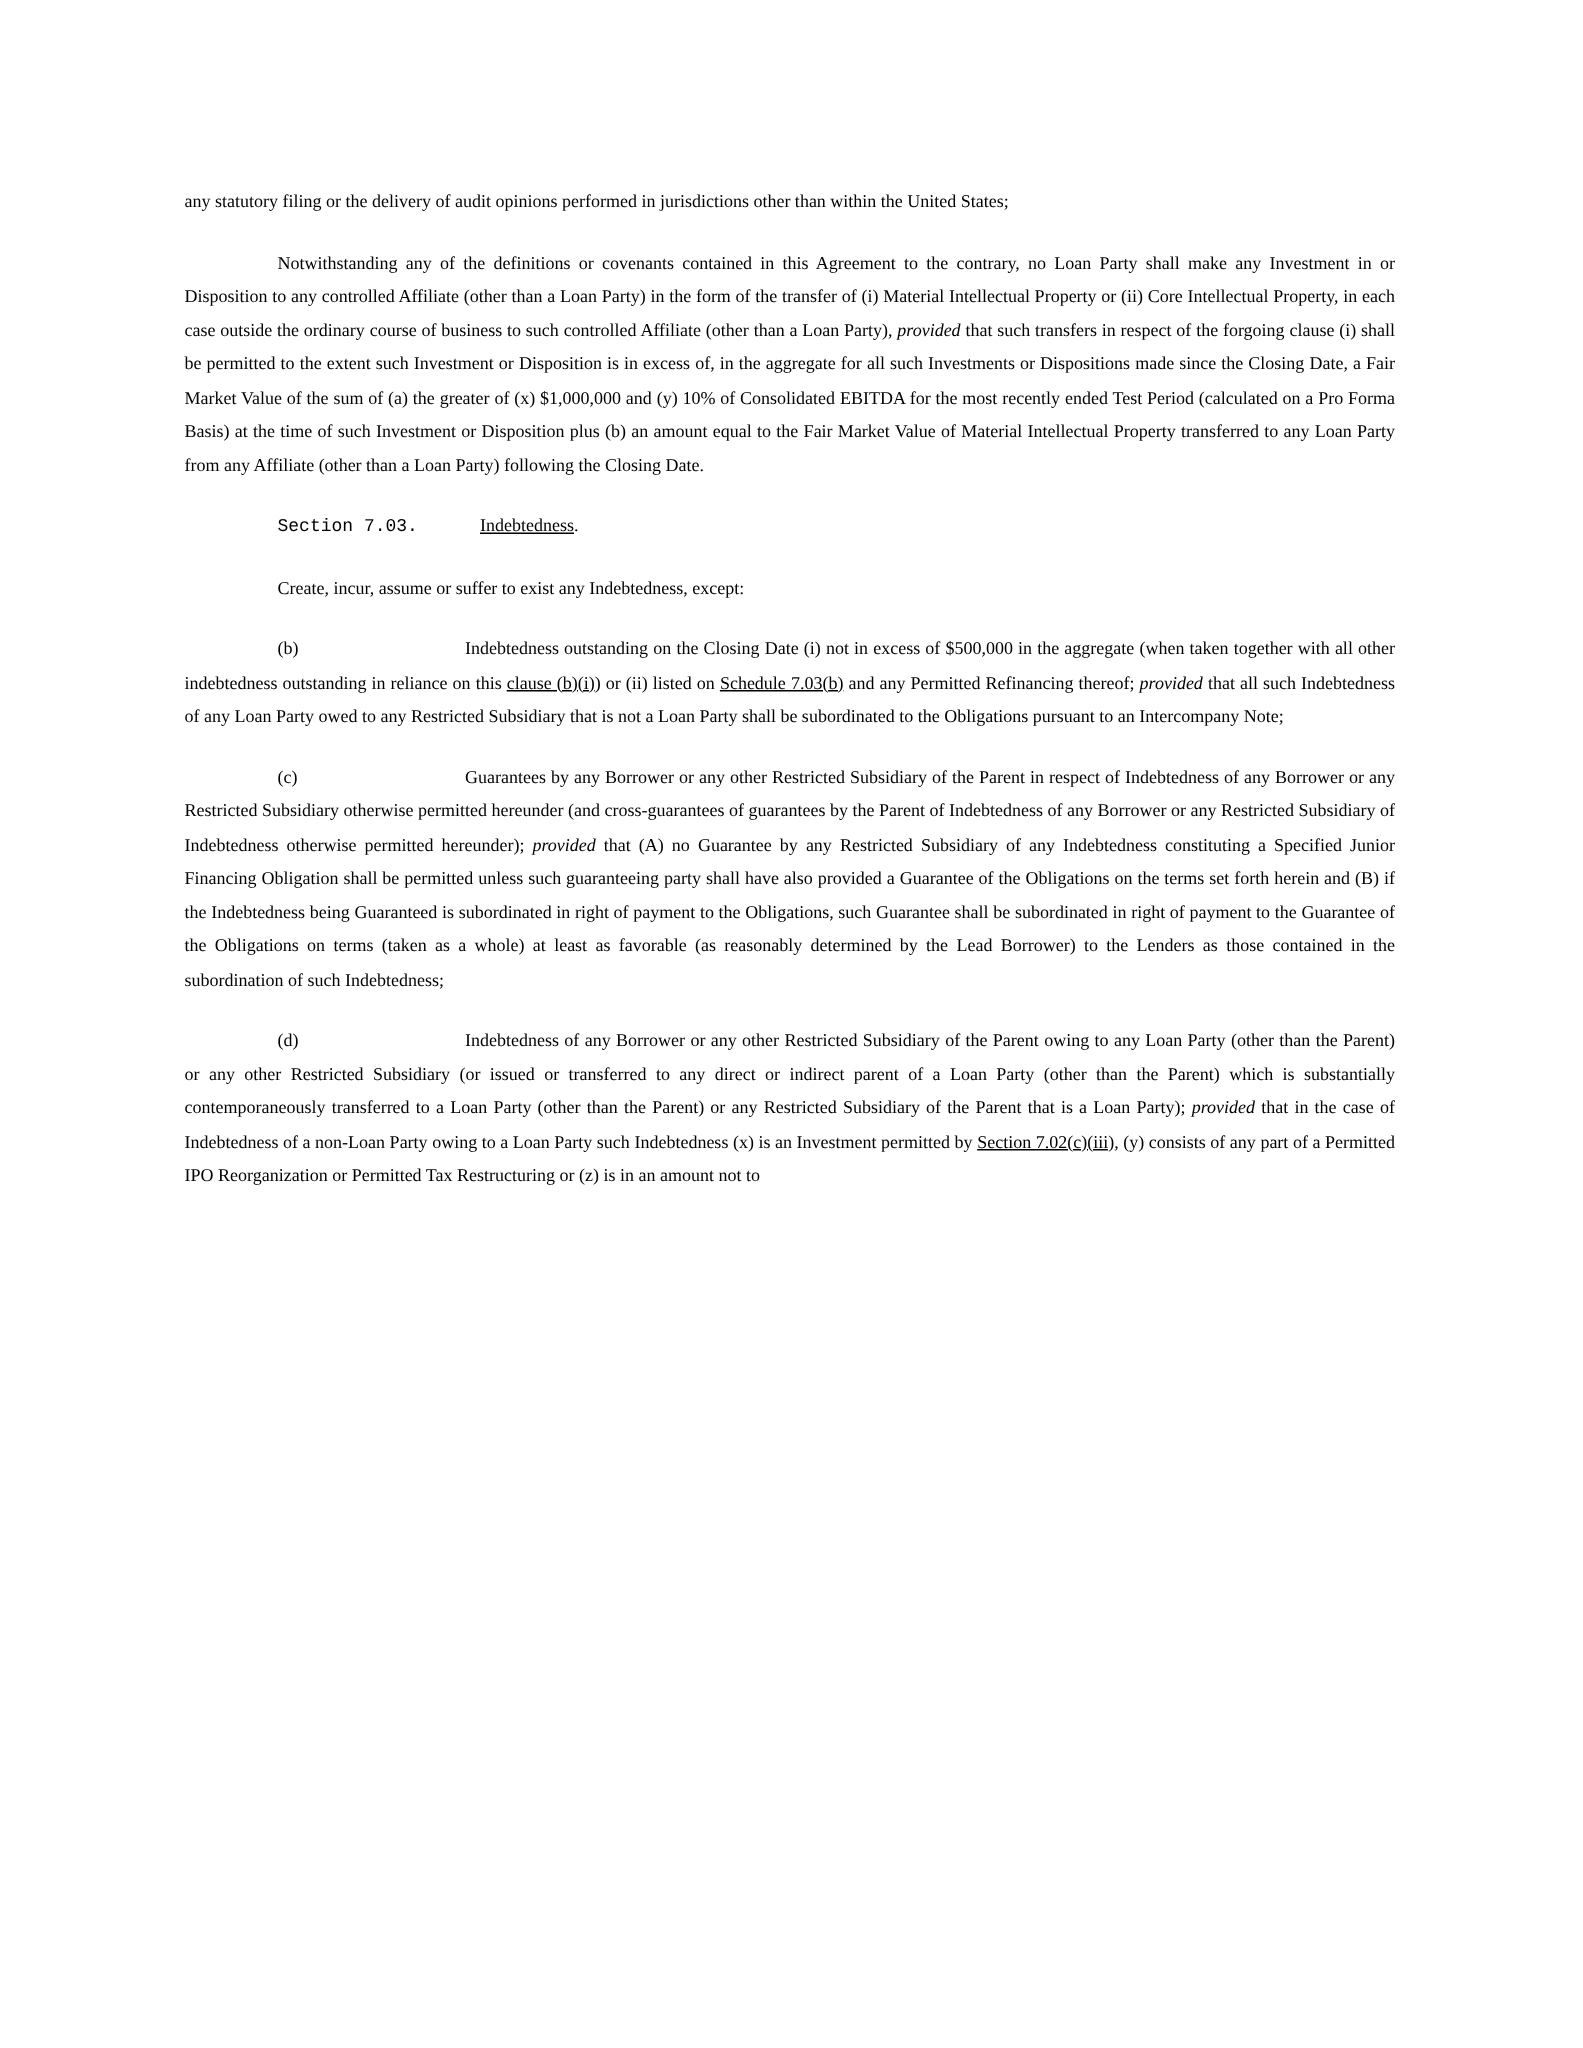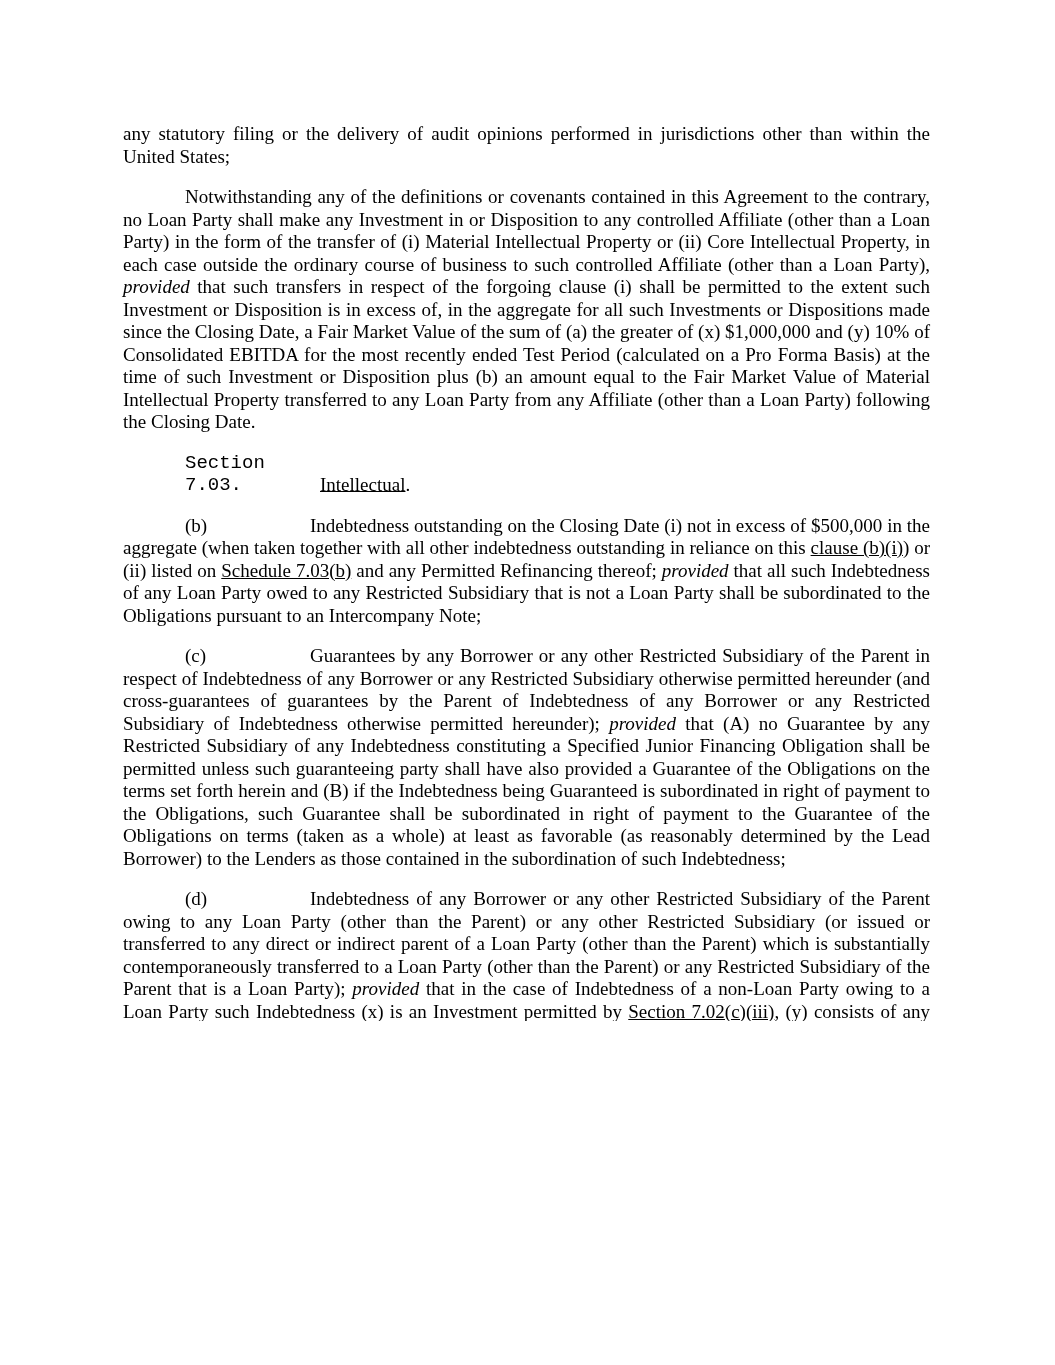--- a/index.html
+++ b/index.html
@@ -8,21 +8,21 @@
     background: #ffffff;
   }
   .page {
     position: relative;
     width: 1055px;
     height: 1021px;
     margin: 0 auto;
     background: #ffffff;
     color: #000000;
     font-family: "Liberation Serif", "DejaVu Serif", serif;
-    font-size: 19px;
+    font-size: 12px;
     line-height: 22.5px;
     box-sizing: border-box;
     overflow: hidden;
   }
   .doc-body {
     position: absolute;
     top: 123px;
     left: 123px;
     width: 807px;
     text-align: justify;
@@ -49,19 +49,20 @@
     text-align: center;
   }
 </style>
 </head>
 <body>
 
 <div class="page">
   <div class="doc-body">
       <p><span>any statutory filing or the delivery of audit opinions performed in jurisdictions other than within the United States;</span></p>
       <p class="indent"><span>Notwithstanding any of the definitions or covenants contained in this Agreement to the contrary, no Loan Party shall make any Investment in or Disposition to any controlled Affiliate (other than a Loan Party) in the form of the transfer of (i) Material Intellectual Property or (ii) Core Intellectual Property, in each case outside the ordinary course of business to such controlled Affiliate (other than a Loan Party), </span><span class="it">provided</span><span>  that such transfers in respect of the forgoing clause (i) shall be permitted to the extent such Investment or Disposition is in excess of, in the aggregate for all such Investments or Dispositions made since the Closing Date, a Fair Market Value of the sum of (a) the greater of (x) $1,000,000 and (y) 10% of Consolidated EBITDA for the most recently ended Test Period (calculated on a Pro Forma Basis) at the time of such Investment or Disposition plus (b) an amount equal to the Fair Market Value of Material Intellectual Property transferred to any Loan Party from any Affiliate (other than a Loan Party) following the Closing Date.</span></p>
-      <p class="indent"><span class="tab-label" style="width: 135px; font-family: Liberation Mono, monospace;">Section 7.03.</span><span class="ul">Intellectual</span><span>.</span></p>
+      <p class="indent"><span class="tab-label" style="width: 135px; font-family: Liberation Mono, monospace;">Section 7.03.</span><span class="ul">Indebtedness</span><span>.</span></p>
+      <p class="indent"><span>Create, incur, assume or suffer to exist any Indebtedness, except:</span></p>
       <p class="indent"><span class="tab-label">(b)</span><span>Indebtedness outstanding on the Closing Date (i) not in excess of $500,000 in the aggregate (when taken together with all other indebtedness outstanding in reliance on this </span><span class="ul">clause (b)(i)</span><span>) or (ii) listed on </span><span class="ul">Schedule 7.03(b)</span><span> and any Permitted Refinancing thereof; </span><span class="it">provided</span><span> that all such Indebtedness of any Loan Party owed to any Restricted Subsidiary that is not a Loan Party shall be subordinated to the Obligations pursuant to an Intercompany Note;</span></p>
       <p class="indent"><span class="tab-label">(c)</span><span>Guarantees by any Borrower or any other Restricted Subsidiary of the Parent in respect of Indebtedness of any Borrower or any Restricted Subsidiary otherwise permitted hereunder (and cross-guarantees of guarantees by the Parent of Indebtedness of any Borrower or any Restricted Subsidiary of Indebtedness otherwise permitted hereunder); </span><span class="it">provided</span><span> that (A) no Guarantee by any Restricted Subsidiary of any Indebtedness constituting a Specified Junior Financing Obligation shall be permitted unless such guaranteeing party shall have also provided a Guarantee of the Obligations on the terms set forth herein and (B) if the Indebtedness being Guaranteed is subordinated in right of payment to the Obligations, such Guarantee shall be subordinated in right of payment to the Guarantee of the Obligations on terms (taken as a whole) at least as favorable (as reasonably determined by the Lead Borrower) to the Lenders as those contained in the subordination of such Indebtedness;</span></p>
       <p class="indent"><span class="tab-label">(d)</span><span>Indebtedness of any Borrower or any other Restricted Subsidiary of the Parent owing to any Loan Party (other than the Parent) or any other Restricted Subsidiary (or issued or transferred to any direct or indirect parent of a Loan Party (other than the Parent) which is substantially contemporaneously transferred to a Loan Party (other than the Parent) or any Restricted Subsidiary of the Parent that is a Loan Party); </span><span class="it">provided</span><span> that in the case of Indebtedness of a non-Loan Party owing to a Loan Party such Indebtedness (x) is an Investment permitted by </span><span class="ul">Section 7.02(c)(iii)</span><span>, (y) consists of any part of a Permitted IPO Reorganization or Permitted Tax Restructuring or (z) is in an amount not to</span></p>
     </div>
   <div class="page-number">108</div>
 </div>
 
 </body></html>

